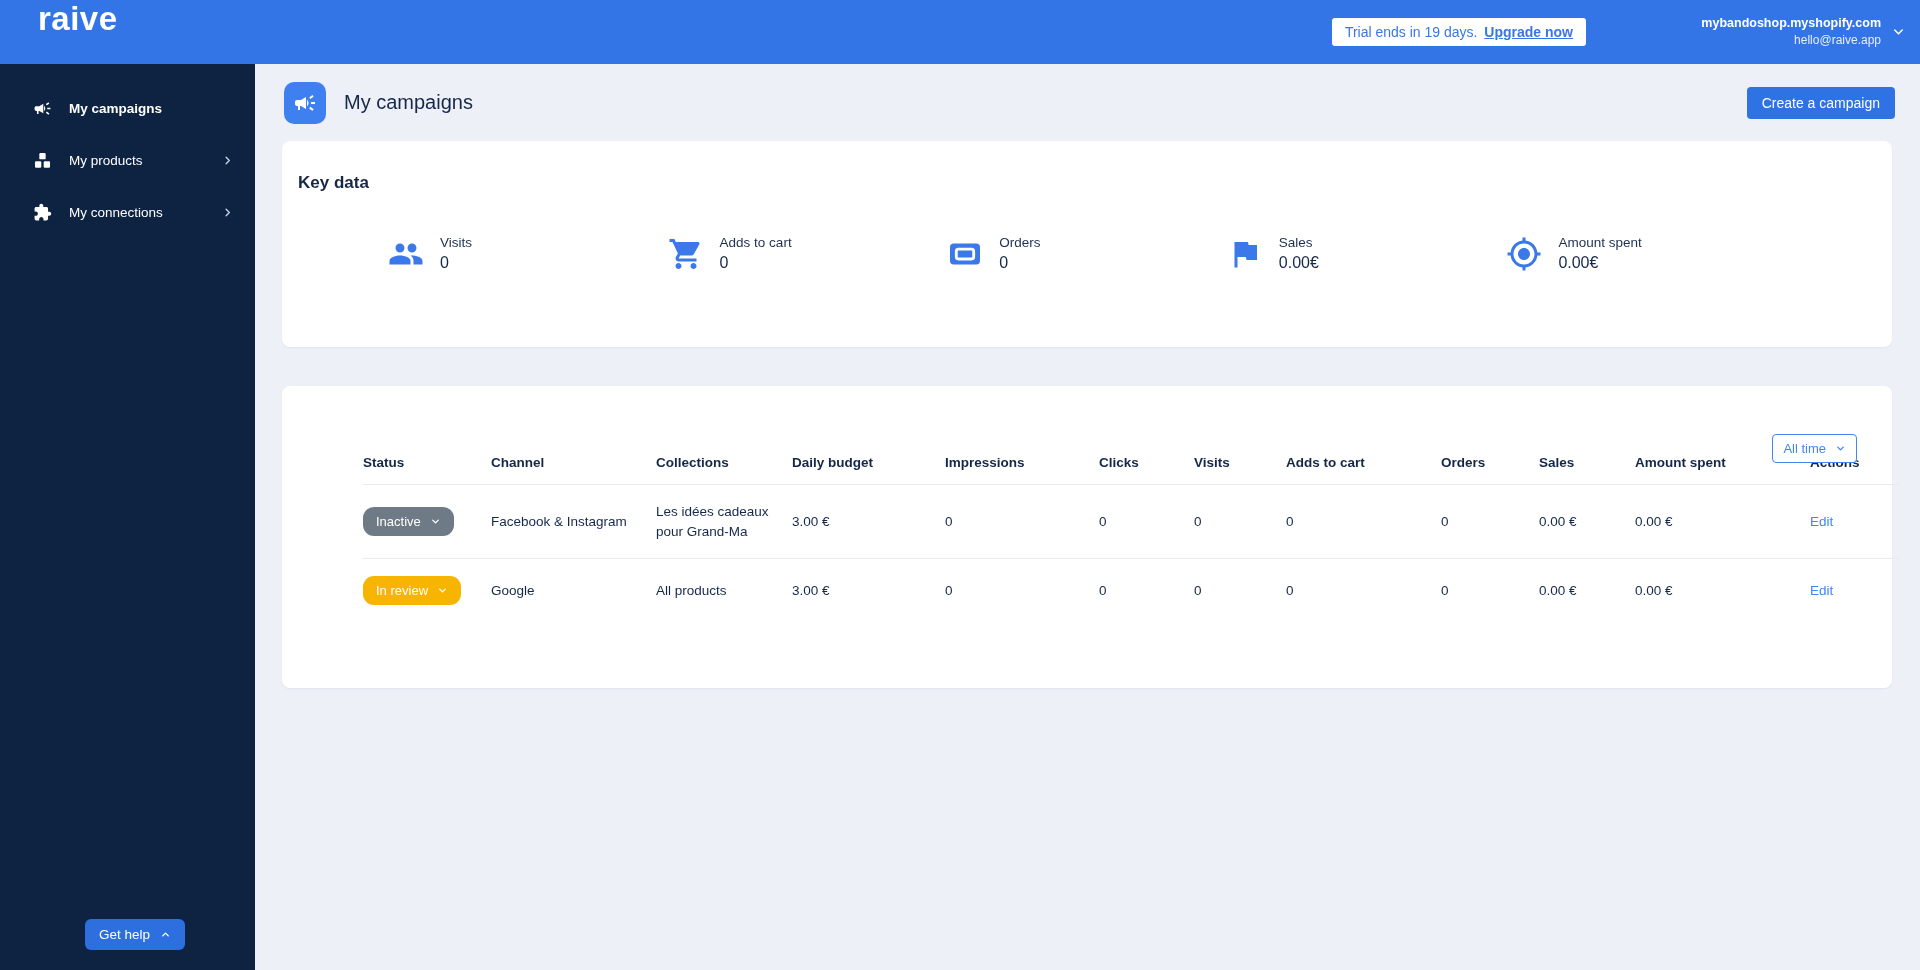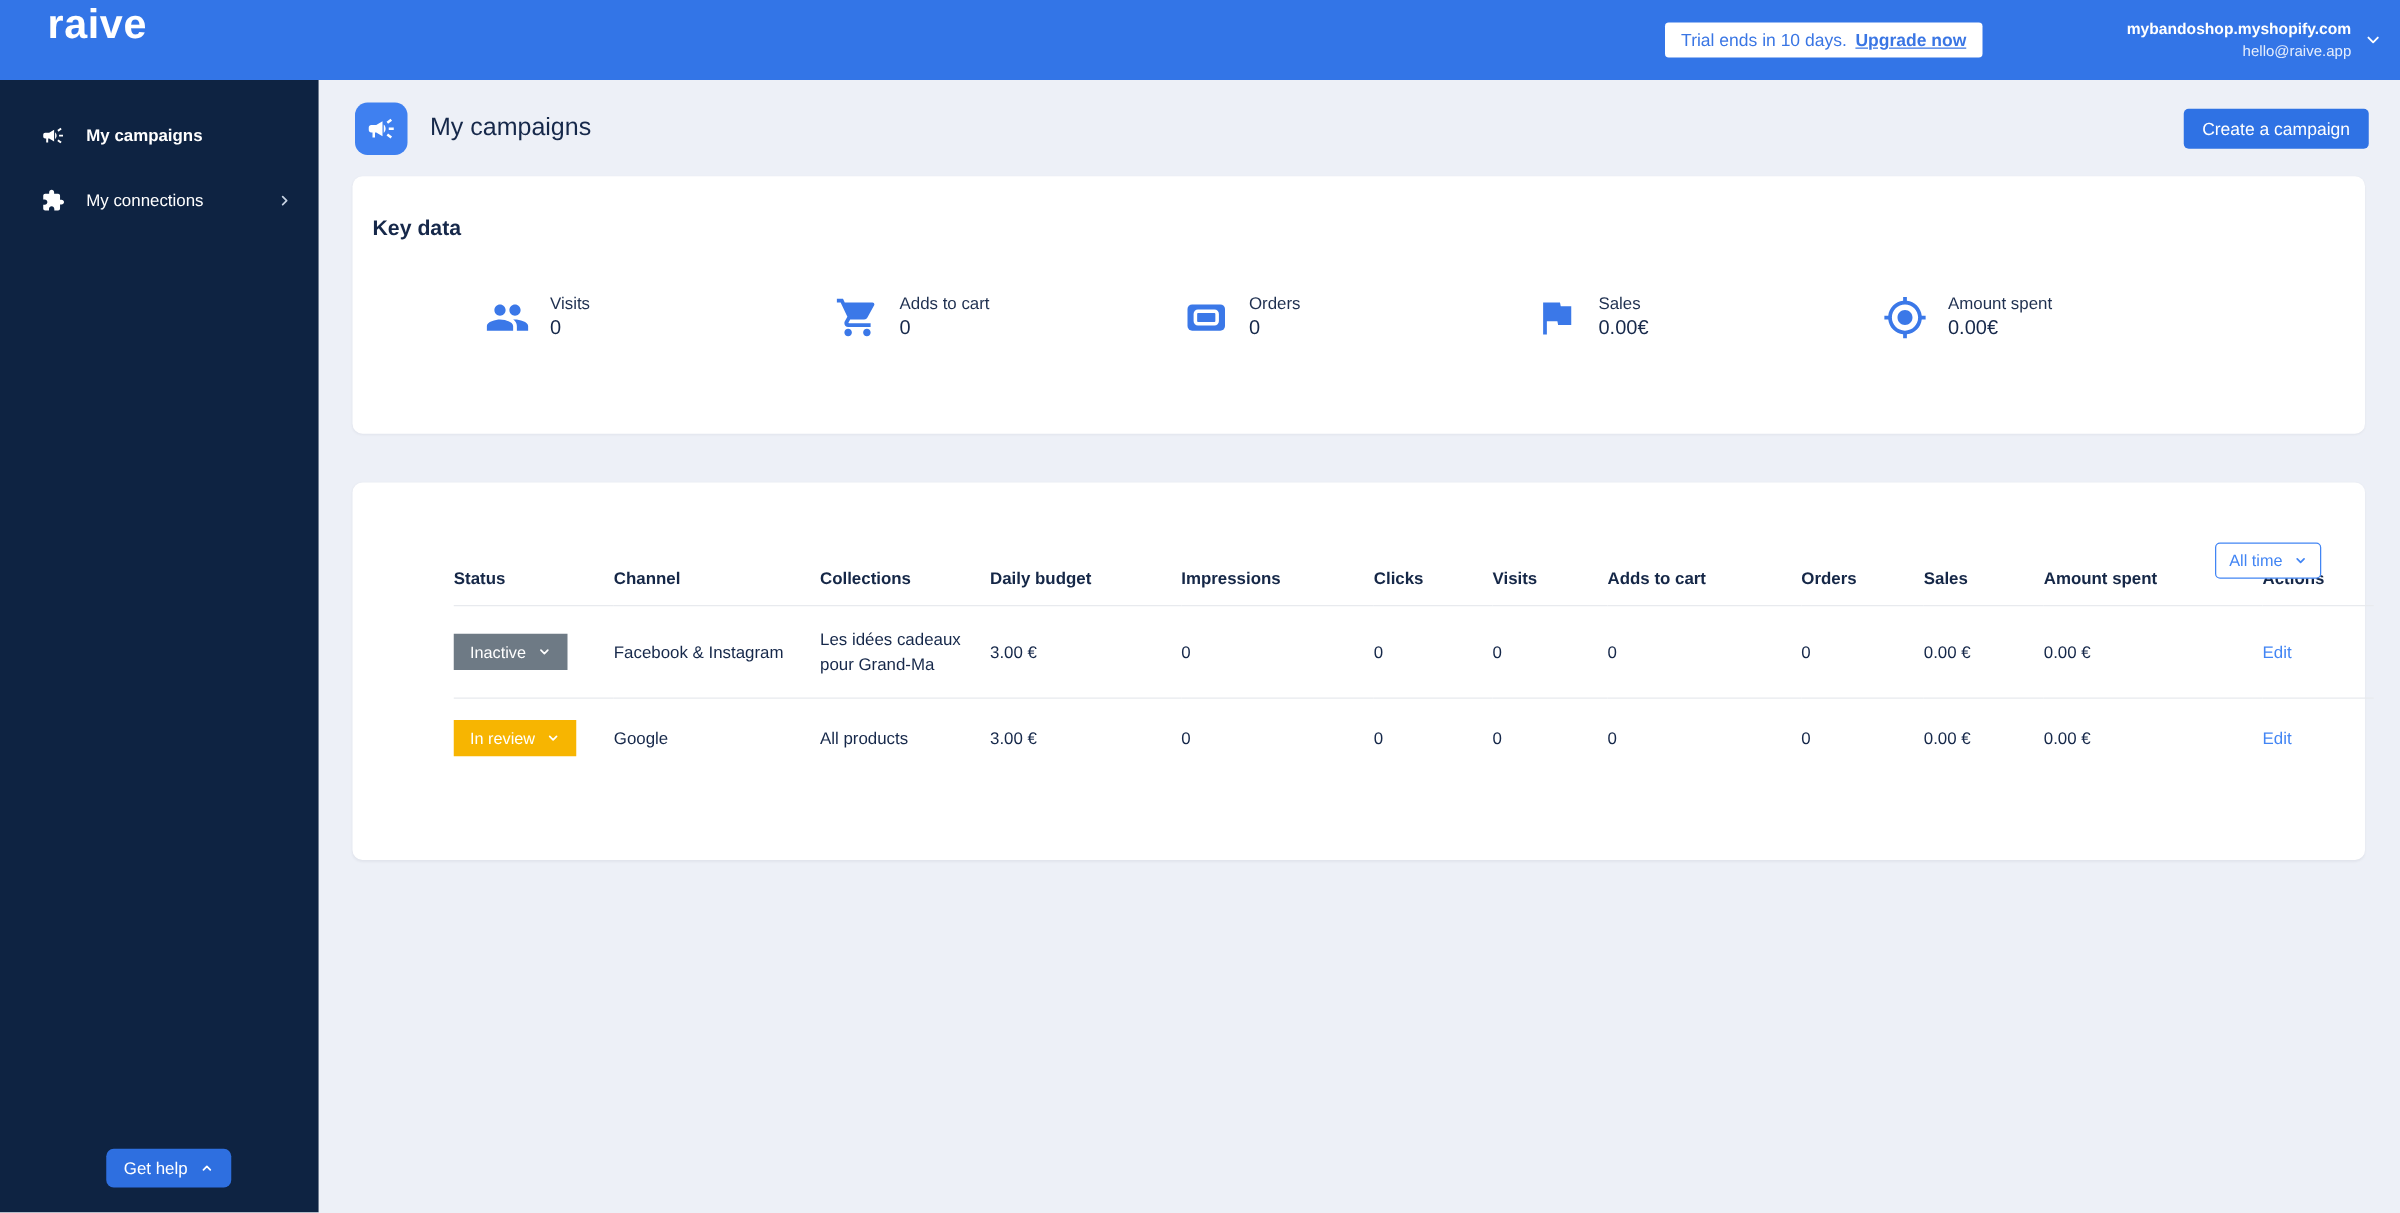--- a/index.html
+++ b/index.html
@@ -120,39 +120,39 @@
     padding: 6px 8px 14px 0; border-bottom: 1px solid #e8eaee;
   }
   td {
     font-size: 13.5px; color: #16284a;
     padding: 17px 8px 17px 0; border-bottom: 1px solid #e8eaee;
     vertical-align: middle; line-height: 1.45;
   }
   tr:last-child td { border-bottom: none; }
   .badge {
     display: inline-flex; align-items: center; gap: 9px;
-    border: none; border-radius: 0; cursor: pointer;
+    border: none; border-radius: 11px; cursor: pointer;
     color: #ffffff; font-size: 13px; font-family: inherit;
     padding: 7px 13px;
   }
   .badge--inactive { background: #6e7a85; }
   .badge--review  { background: #f7b501; }
   .edit-link { color: #4285f4; text-decoration: none; cursor: pointer; }
 
   .chev { width: 15px; height: 15px; }
   .chev-sm { width: 11px; height: 11px; }
 </style>
 </head>
 <body>
 
 <header class="topbar">
   <div class="logo">raive</div>
 
   <div class="trial-pill">
-    <span>Trial ends in 10 days.</span>
+    <span>Trial ends in 19 days.</span>
     <a>Upgrade now</a>
   </div>
 
   <div class="account">
     <div class="account-text">
       <div class="account-shop">mybandoshop.myshopify.com</div>
       <div class="account-email">hello@raive.app</div>
     </div>
     <svg class="chev" viewBox="0 0 24 24" fill="none" stroke="currentColor" stroke-width="2.4" stroke-linecap="round" stroke-linejoin="round">
         <polyline points="6 9 12 15 18 9"></polyline>
@@ -160,20 +160,31 @@
   </div>
 </header>
 
 <aside class="sidebar">
   <nav class="nav">
     <div class="nav-item active">
       <svg class="nav-icon" viewBox="0 0 24 24" fill="currentColor">
           <path d="M18 11v2h4v-2h-4zM16.24 17.4c.96.74 2.21 1.71 3.2 2.4.4-.53.8-1.07 1.2-1.6-.99-.69-2.24-1.66-3.2-2.4-.4.54-.8 1.07-1.2 1.6zM20.64 5.6c-.4-.53-.8-1.07-1.2-1.6-.99.69-2.24 1.66-3.2 2.4.4.53.8 1.07 1.2 1.6.96-.74 2.21-1.71 3.2-2.4zM4 9c-1.1 0-2 .9-2 2v2c0 1.1.9 2 2 2h1v4h2v-4h1l5 3V6L8 9H4zm11.5 3c0-1.33-.58-2.53-1.5-3.35v6.69c.92-.81 1.5-2.01 1.5-3.34z"></path>
         </svg>
       <span>My campaigns</span>
+    </div>
+    <div class="nav-item">
+      <svg class="nav-icon" viewBox="0 0 24 24" fill="currentColor">
+          <rect x="8" y="2.5" width="8" height="8" rx="1.5"></rect>
+          <rect x="2.5" y="13" width="8" height="8" rx="1.5"></rect>
+          <rect x="13.5" y="13" width="8" height="8" rx="1.5"></rect>
+        </svg>
+      <span>My products</span>
+      <svg class="chev-sm chev-right" viewBox="0 0 24 24" fill="none" stroke="currentColor" stroke-width="3" stroke-linecap="round" stroke-linejoin="round">
+          <polyline points="9 5 16 12 9 19"></polyline>
+        </svg>
     </div>
     <div class="nav-item">
       <svg class="nav-icon" viewBox="0 0 24 24" fill="currentColor">
           <path d="M20.5 11H19V7c0-1.1-.9-2-2-2h-4V3.5C13 2.12 11.88 1 10.5 1S8 2.12 8 3.5V5H4c-1.1 0-1.99.9-1.99 2v3.8H3.5c1.49 0 2.7 1.21 2.7 2.7s-1.21 2.7-2.7 2.7H2V20c0 1.1.9 2 2 2h3.8v-1.5c0-1.49 1.21-2.7 2.7-2.7 1.49 0 2.7 1.21 2.7 2.7V22H17c1.1 0 2-.9 2-2v-4h1.5c1.38 0 2.5-1.12 2.5-2.5S21.88 11 20.5 11z"></path>
         </svg>
       <span>My connections</span>
       <svg class="chev-sm chev-right" viewBox="0 0 24 24" fill="none" stroke="currentColor" stroke-width="3" stroke-linecap="round" stroke-linejoin="round">
           <polyline points="9 5 16 12 9 19"></polyline>
         </svg>
     </div>

